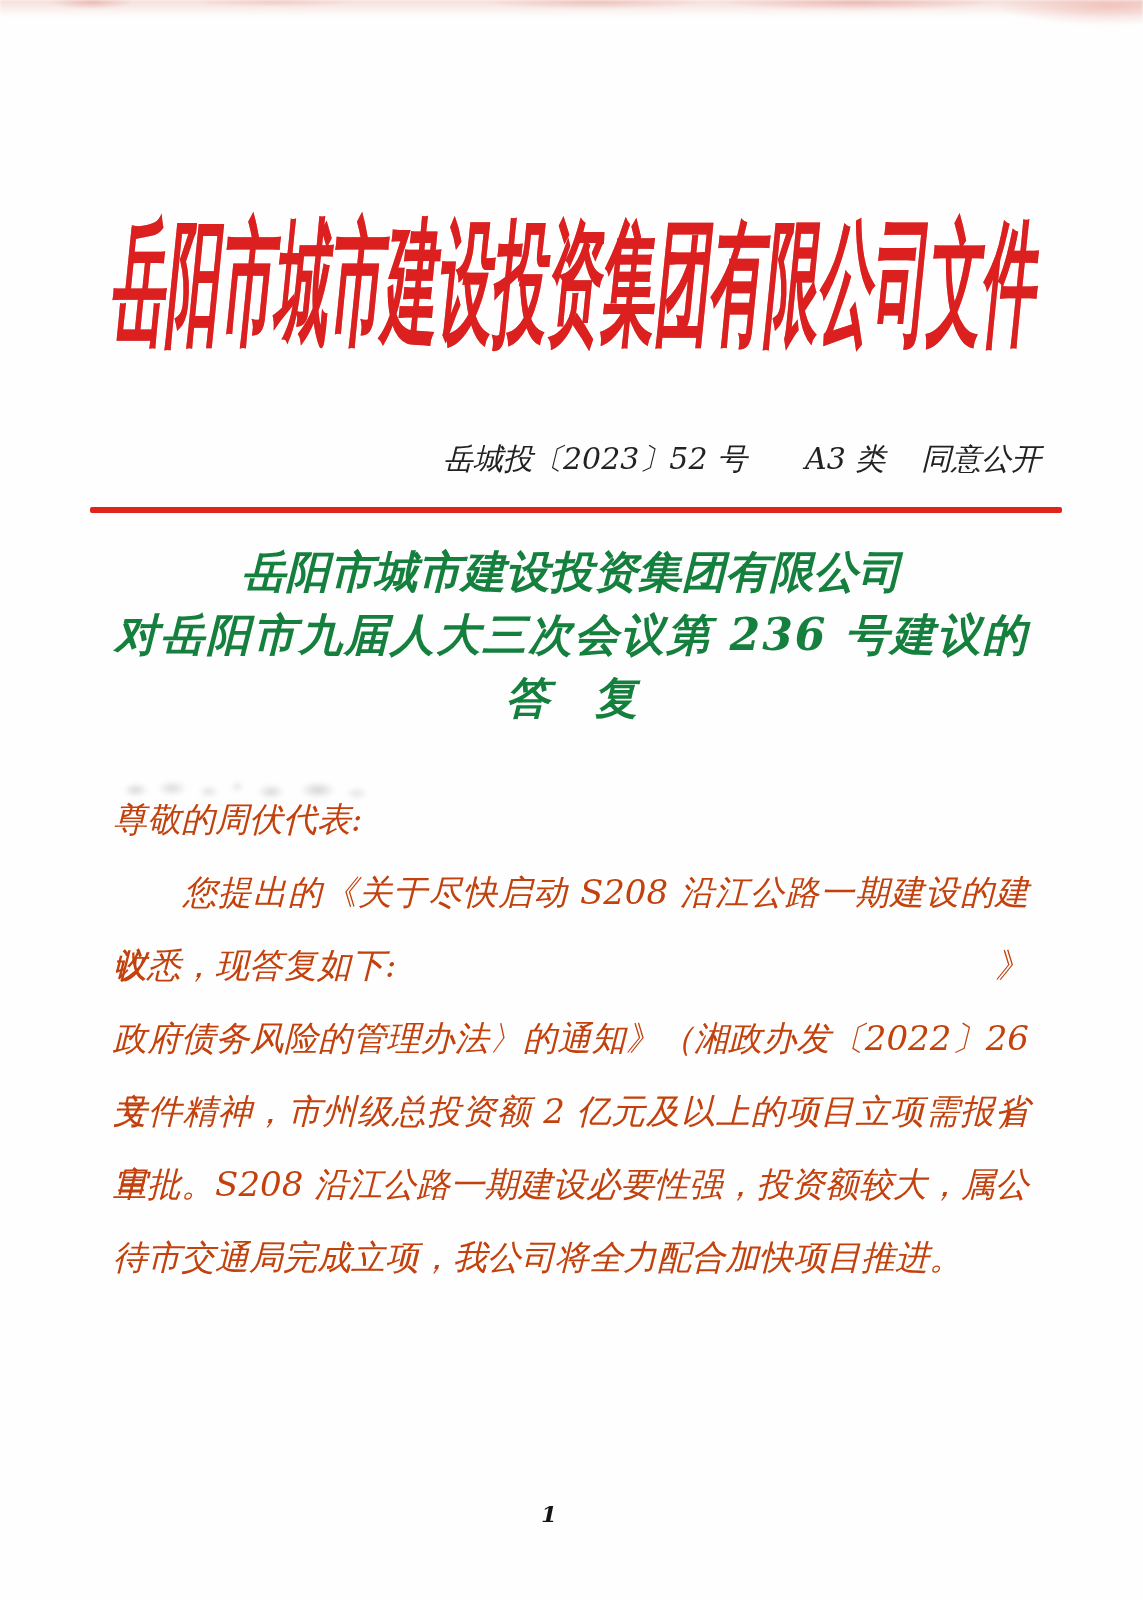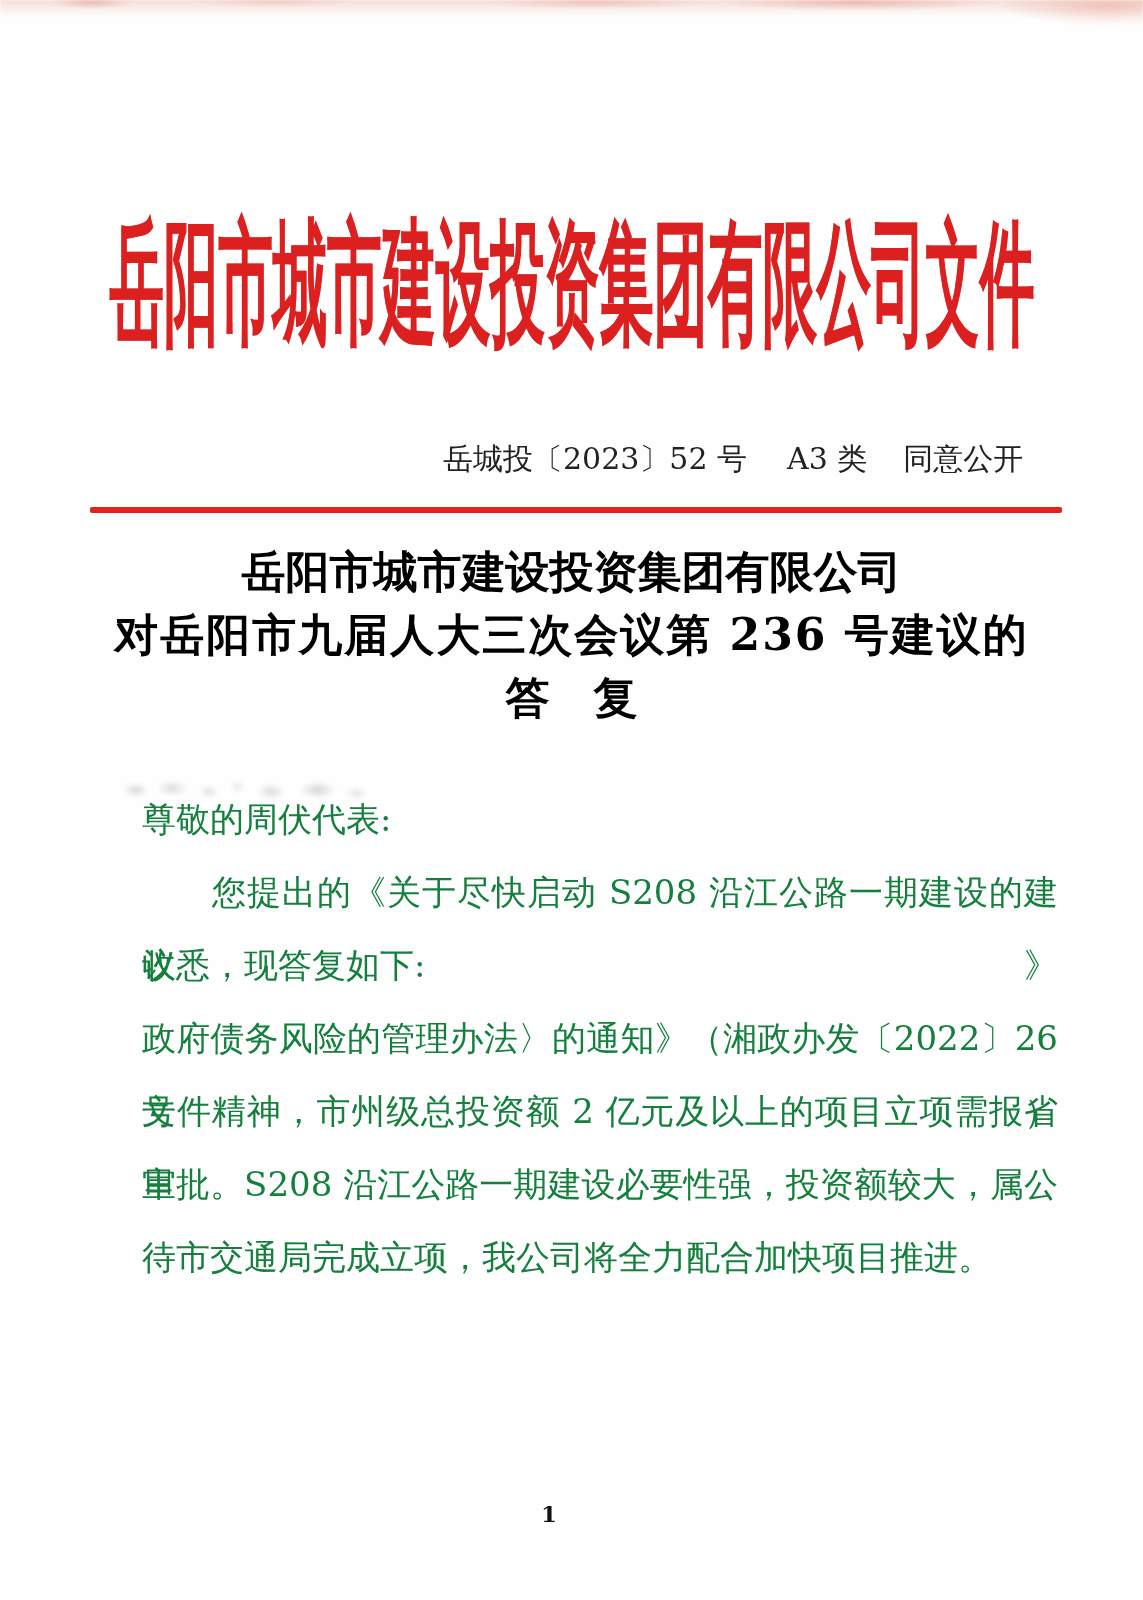--- a/index.html
+++ b/index.html
@@ -3,20 +3,21 @@
 <meta charset="utf-8">
 <style>
   html,body{margin:0;padding:0;background:#ffffff;}
   .page{
     position:relative;
     width:1143px;height:1600px;
     margin:0 auto;
     background:#fefefe;
     overflow:hidden;
     font-family:"DejaVu Serif","Liberation Serif",serif;
+    font-style:italic;
   }
 
   
   .top-edge-artifact{
     position:absolute;top:0;left:0;width:1143px;height:30px;
     background:
       radial-gradient(60px 10px at 8% 2px, rgba(224,150,140,.55), rgba(224,150,140,0) 70%),
       radial-gradient(120px 9px at 24% 1px, rgba(230,170,160,.45), rgba(230,170,160,0) 70%),
       radial-gradient(160px 10px at 52% 2px, rgba(228,160,150,.5), rgba(228,160,150,0) 70%),
       radial-gradient(200px 12px at 75% 2px, rgba(226,150,140,.55), rgba(226,150,140,0) 70%),
@@ -40,33 +41,33 @@
     transform-origin:center center;
     text-shadow:0 0 1px rgba(200,20,20,.6);
   }
 
   
   .doc-meta{
     position:absolute;top:437px;left:443px;
     font-size:30px;line-height:44px;color:#222;
     white-space:nowrap;
   }
-  .doc-meta .cls{margin-left:40px;text-align:center;}
+  .doc-meta .cls{margin-left:58px;text-align:center;}
   .doc-meta .pub{margin-left:36px;}
 
   
   .red-rule{
     position:absolute;top:507px;left:90px;width:972px;height:6px;
     background:#e0241a;border-radius:2px;
   }
 
   
   .doc-title{
     position:absolute;top:540px;left:0;width:1143px;
-    text-align:center;color:#000000;
+    text-align:center;color:#15803d;
     font-weight:bold;
   }
   .doc-title .t-line{font-size:44px;line-height:63px;}
   .doc-title .t-line2{letter-spacing:2px;}
 
   
   .ghost-smudge{
     position:absolute;top:773px;left:115px;width:260px;height:34px;
     background:
       radial-gradient(18px 10px at 8% 50%, rgba(120,120,125,.55), rgba(120,120,125,0) 70%),
@@ -75,22 +76,21 @@
       radial-gradient(10px 8px at 47% 40%, rgba(130,130,135,.4), rgba(130,130,135,0) 70%),
       radial-gradient(20px 11px at 60% 55%, rgba(115,115,120,.5), rgba(115,115,120,0) 70%),
       radial-gradient(26px 12px at 78% 50%, rgba(110,110,118,.55), rgba(110,110,118,0) 70%),
       radial-gradient(16px 9px at 93% 60%, rgba(130,130,135,.4), rgba(130,130,135,0) 70%);
     filter:blur(2px);opacity:.55;
   }
 
   
   .body-text{
     position:absolute;top:783px;left:113px;width:916px;
-    color:#15803d;
-    margin-left:29px;
+    color:#c2410c;
   }
   .body-line{
     height:73px;line-height:73px;font-size:34px;
     white-space:nowrap;
   }
   .body-line.justify{
     white-space:normal;
     text-align:justify;
     text-align-last:justify;
     height:73px;line-height:73px;overflow:visible;

